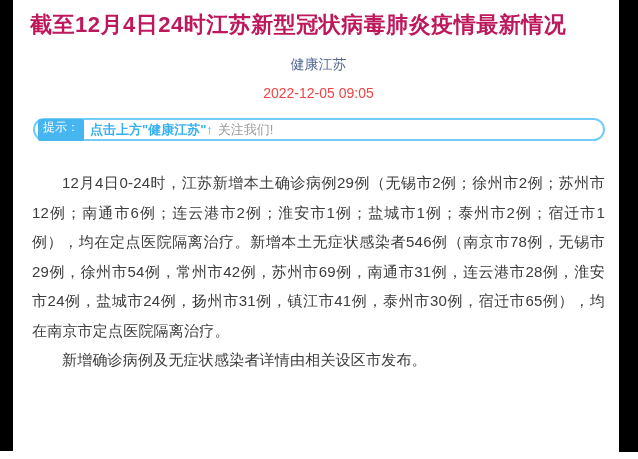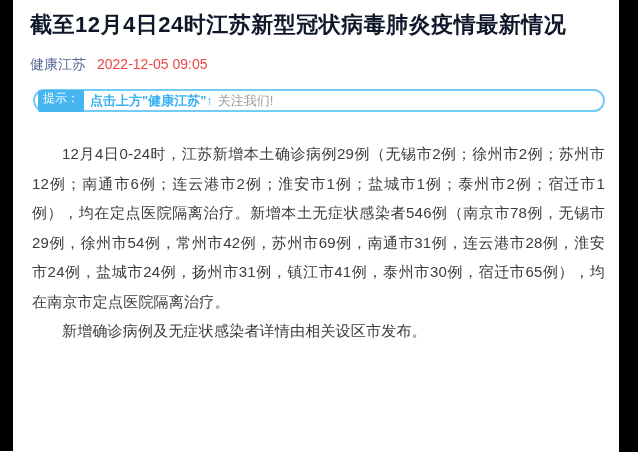--- a/index.html
+++ b/index.html
@@ -8,26 +8,26 @@
     font-family:"Liberation Sans","DejaVu Sans",sans-serif;
     -webkit-font-smoothing:antialiased;
   }
   .viewport{position:relative;width:638px;height:459px;background:#ffffff;}
   .bar-left{position:absolute;left:0;top:0;width:13px;height:451px;background:#000;}
   .bar-right{position:absolute;right:0;top:0;width:19px;height:452px;background:#000;}
   .content{position:absolute;left:13px;top:0;width:606px;height:459px;background:#fff;box-sizing:border-box;}
   .title{
     margin:11px 12px 0 17px;
     font-size:22px;font-weight:bold;line-height:28px;
-    color:#0f172a;letter-spacing:0.5px;
+    color:#be185d;letter-spacing:0.5px;
   }
   .byline{
     margin:16px 12px 0 17px;
     font-size:14px;line-height:18px;
-    display:flex;align-items:center;gap:11px;white-space:nowrap;
+    display:flex;align-items:center;gap:11px;white-space:nowrap;flex-direction:column;
   }
   .account{color:#576b95;cursor:pointer;}
   .meta{color:#ef4444;}
   .tip{
     margin:16px 0 0 20px;width:572px;height:23px;box-sizing:border-box;
     border:2px solid #73ccf5;border-radius:13px;
     display:flex;align-items:center;background:#fff;
   }
   .tip-label{
     margin-left:3px;background:#47b6f0;color:#ffffff;

